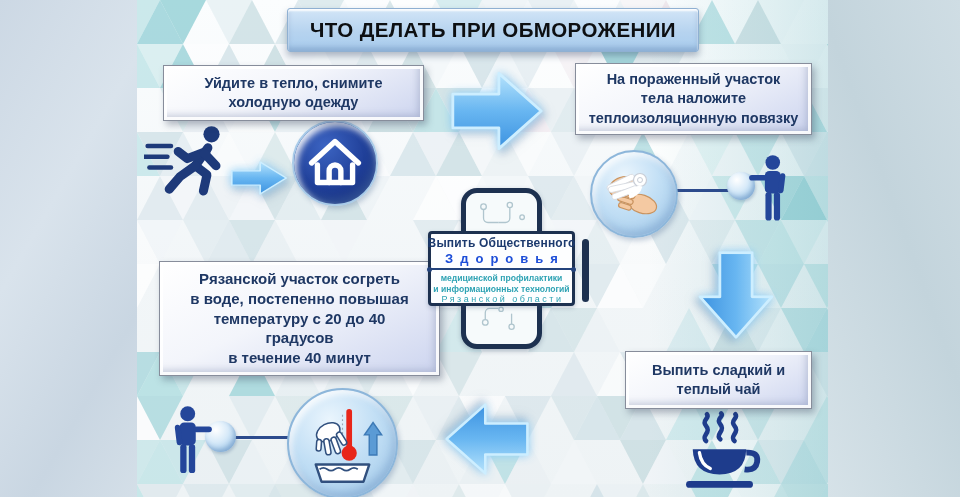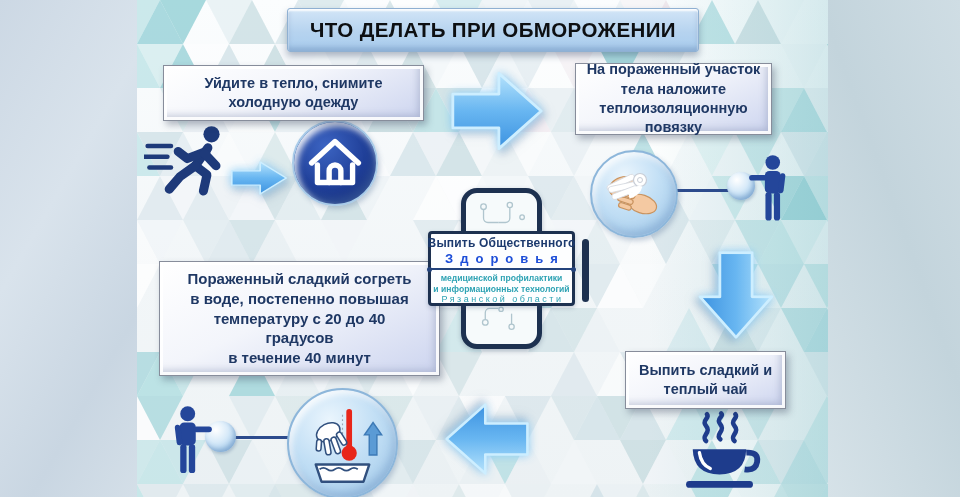--- a/index.html
+++ b/index.html
@@ -24,23 +24,23 @@
   .title-bar span{font-size:20.5px;font-weight:800;color:#0d0f12;letter-spacing:.4px;}
   
   .step-box{position:absolute;z-index:6;box-sizing:border-box;display:flex;flex-direction:column;
     align-items:center;justify-content:center;text-align:center;padding:20px 8px;
     color:var(--box-text,#1f3864);font-weight:700;font-size:14.5px;line-height:1.33;
     background:linear-gradient(155deg,#ffffff 0%,#f3f5fb 45%,#ccd4ef 100%);
     border:1px solid #878d9b;
     box-shadow:inset 0 0 0 3px rgba(255,255,255,.9),inset -5px -5px 7px rgba(115,125,160,.35),3px 4px 7px rgba(50,60,85,.35);}
   .step-box .ln{display:block;}
   #box-warm{left:163px;top:65px;width:261px;height:56px;}
-  #box-bandage{left:575px;top:63px;width:197px;height:72px;}
+  #box-bandage{left:575px;top:63px;width:237px;height:72px;}
   #box-water{left:159px;top:261px;width:281px;height:115px;font-size:15px;}
-  #box-tea{left:625px;top:351px;width:161px;height:58px;}
+  #box-tea{left:625px;top:351px;width:187px;height:58px;}
   
   .glossy-arrow{position:absolute;z-index:5;
     filter:drop-shadow(0 0 5px rgba(150,215,255,.95)) drop-shadow(3px 4px 3px rgba(70,100,140,.3));}
   .glossy-arrow svg{display:block;width:100%;height:100%;}
   #arrow-main{left:450px;top:64px;width:94px;height:94px;}
   #arrow-small{left:230px;top:158px;width:58px;height:40px;}
   #arrow-down{left:691px;top:250px;width:90px;height:90px;transform:rotate(90deg);}
   #arrow-left{left:444px;top:396px;width:86px;height:86px;transform:rotate(180deg);}
   
   .icon-circle{position:absolute;z-index:4;border-radius:50%;
@@ -420,21 +420,21 @@
   <div class="step-box" id="box-warm">
     <span class="ln">Уйдите в тепло, снимите</span>
     <span class="ln">холодную одежду</span>
   </div>
   <div class="step-box" id="box-bandage">
     <span class="ln">На пораженный участок</span>
     <span class="ln">тела наложите</span>
     <span class="ln">теплоизоляционную повязку</span>
   </div>
   <div class="step-box" id="box-water">
-    <span class="ln">Пораженный сладкий согреть</span>
+    <span class="ln">Рязанской участок согреть</span>
     <span class="ln">в воде, постепенно повышая</span>
     <span class="ln">температуру с 20 до 40</span>
     <span class="ln">градусов</span>
     <span class="ln">в течение 40 минут</span>
   </div>
   <div class="step-box" id="box-tea">
     <span class="ln">Выпить сладкий и</span>
     <span class="ln">теплый чай</span>
   </div>
 

